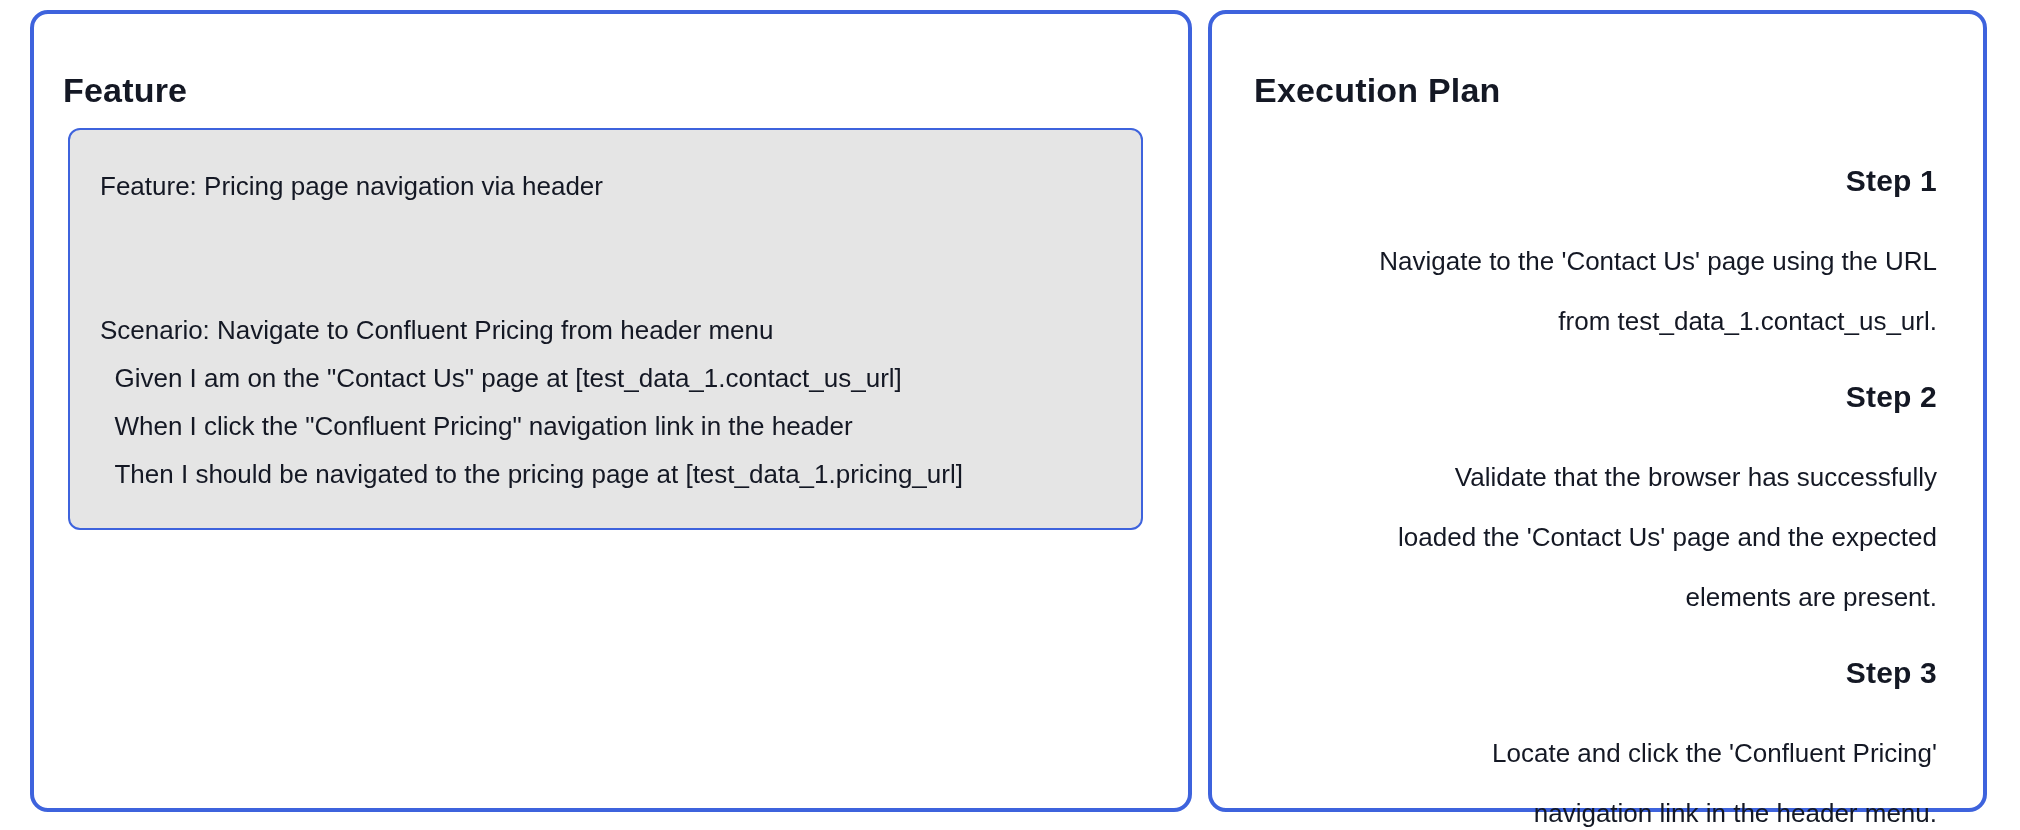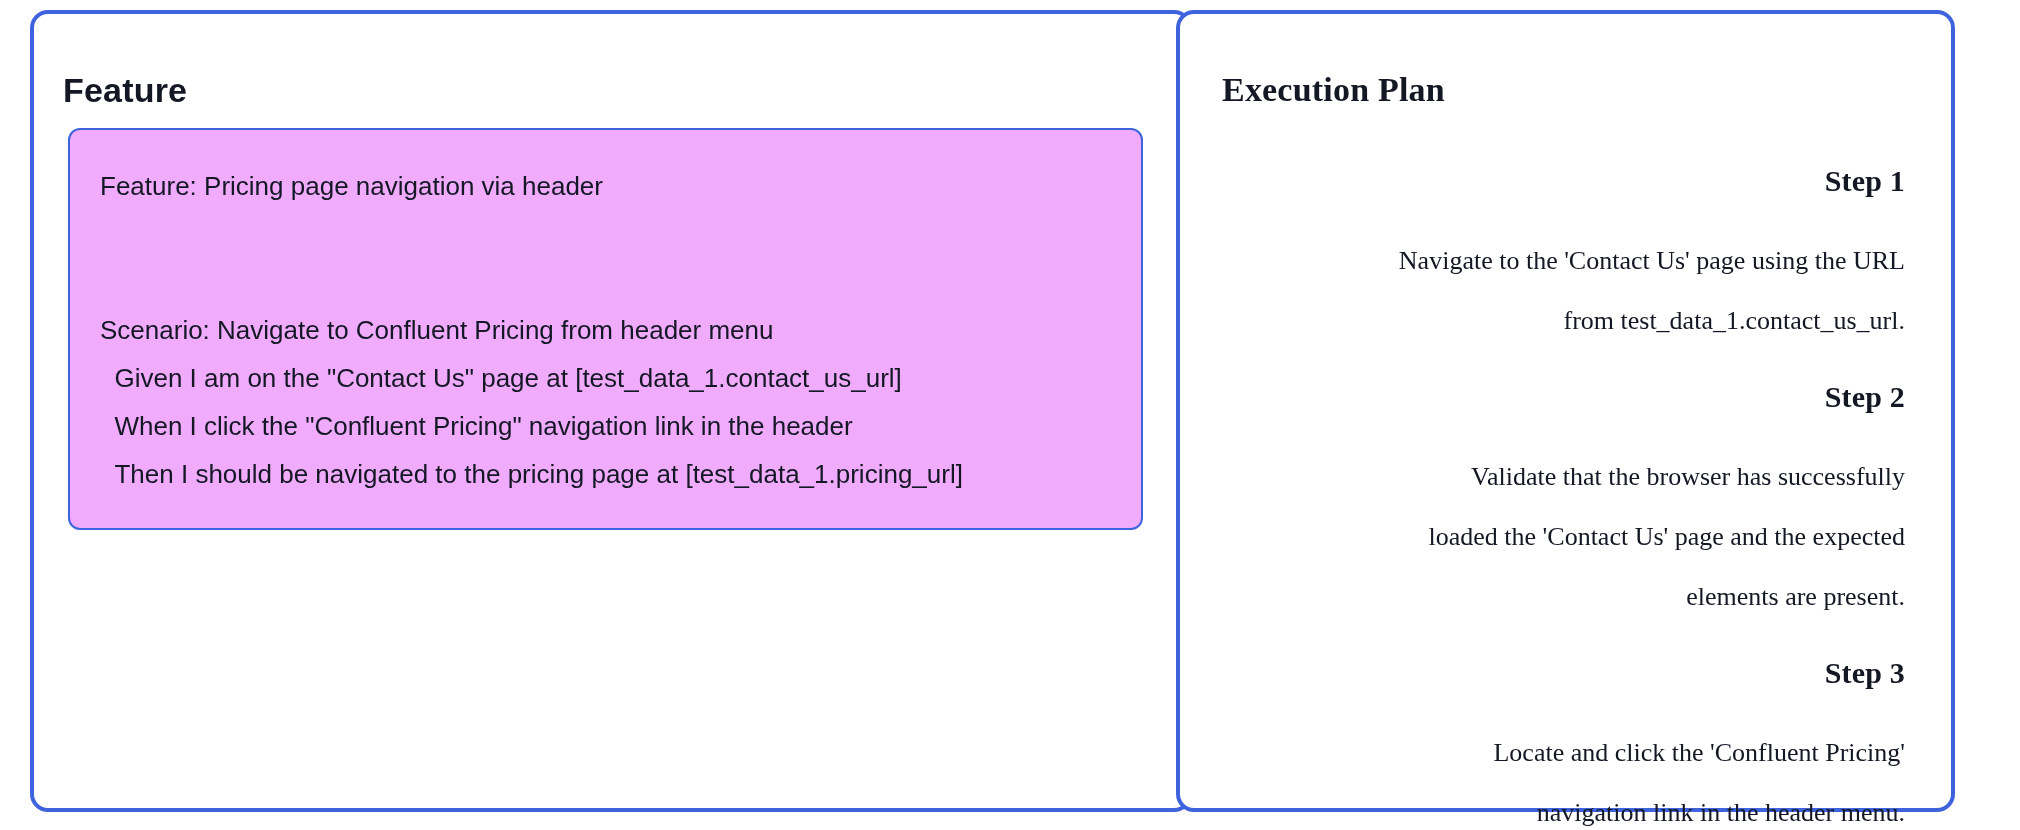--- a/index.html
+++ b/index.html
@@ -28,41 +28,40 @@
     height: 802px;
     background: #ffffff;
     border: 4px solid var(--accent);
     border-radius: 18px;
   }
   .panel-left {
     left: 30px;
     width: 1162px;
   }
   .panel-right {
-    left: 1176px;
+    left: 1208px;
     width: 779px;
-    font-family: Liberation Serif, serif;
   }
   .panel-title {
     margin: 52px 0 0 29px;
     font-size: 34px;
     line-height: 48px;
     font-weight: 700;
     color: var(--text);
     letter-spacing: 0.2px;
   }
   .panel-right .panel-title {
     margin-left: 42px;
   }
   .feature-box {
     margin: 14px 45px 0 34px;
     border: 2px solid var(--accent);
     border-radius: 12px;
     padding: 32px 30px 30px 30px;
-    background: #f0abfc;
+    background: #e5e5e5;
   }
   .feature-text {
     font-size: 26px;
     line-height: 48px;
     white-space: pre-wrap;
     color: var(--text);
   }
   .steps {
     margin: 43px 0 0 70px;
     width: 655px;

